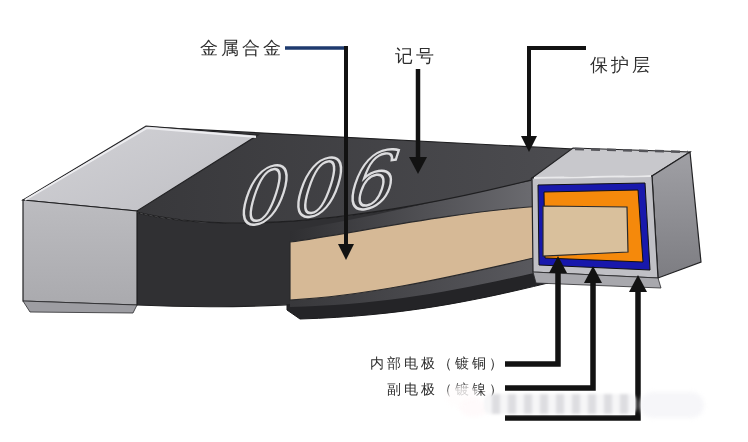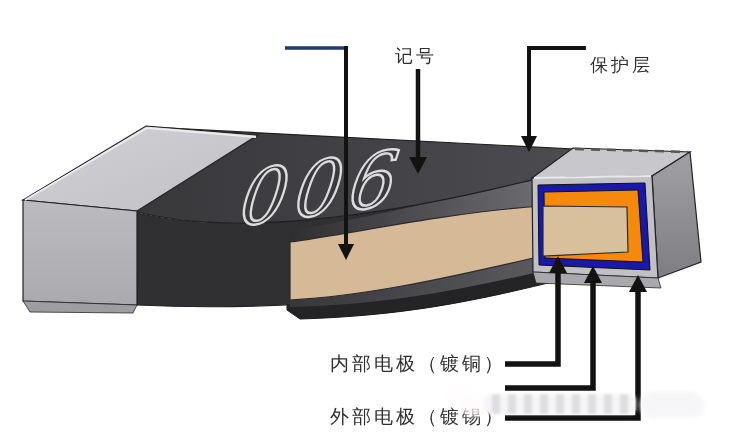--- a/index.html
+++ b/index.html
@@ -8,21 +8,21 @@
     font-family:"DejaVu Sans","Liberation Sans",sans-serif;
   }
   .stage svg{position:absolute;left:0;top:0;}
   .callout-label{
     position:absolute;color:#2e2e2e;font-size:18px;letter-spacing:3px;
     white-space:nowrap;line-height:20px;
   }
   .callout-label.right{text-align:right;}
   .bottom-label{
     position:absolute;left:288px;width:218px;text-align:right;color:#2e2e2e;
-    font-size:19px;letter-spacing:3px;white-space:nowrap;line-height:21px;
+    font-size:14px;letter-spacing:3px;white-space:nowrap;line-height:21px;
   }
   .watermark{position:absolute;pointer-events:none;}
   .wm-band{
     left:484px;top:394px;width:152px;height:20px;border-radius:6px;
     background:
       repeating-linear-gradient(90deg, rgba(255,255,255,.55) 0 8px, rgba(210,210,214,.55) 8px 16px),
       rgba(232,232,236,.92);
     filter:blur(1.5px);
   }
   .wm-blob{
@@ -120,28 +120,29 @@
       <polygon points="558,256 549,273 567,273" fill="#121212" stroke="none"></polygon>
 
       <path d="M505,388 L593,388 L593,283" stroke="#121212" stroke-width="5.5"></path>
       <polygon points="593,266 584,283 602,283" fill="#121212" stroke="none"></polygon>
 
       <path d="M505,418 L638,418 L638,292" stroke="#121212" stroke-width="5.5"></path>
       <polygon points="638,275 629,292 647,292" fill="#121212" stroke="none"></polygon>
     </g>
   </svg>
 
+  <div class="callout-label right" style="left:178px;top:38px;width:106px;">金属合金</div>
 
   <div class="callout-label" style="left:395px;top:47px;font-family:Liberation Mono, monospace;">记号</div>
 
   <div class="callout-label" style="left:590px;top:55px;">保护层</div>
 
   <div class="bottom-label" style="top:353px;">内部电极（镀铜）</div>
 
+  <div class="bottom-label" style="top:379px;">副电极（镀镍）</div>
 
-  <div class="bottom-label" style="top:406px;">外部电极（镀锡）</div>
 
   <div class="watermark wm-ring1"></div>
   <div class="watermark wm-ring2"></div>
   <div class="watermark wm-band"></div>
   <div class="watermark wm-blob"></div>
 
 </div>
 
 </body></html>

